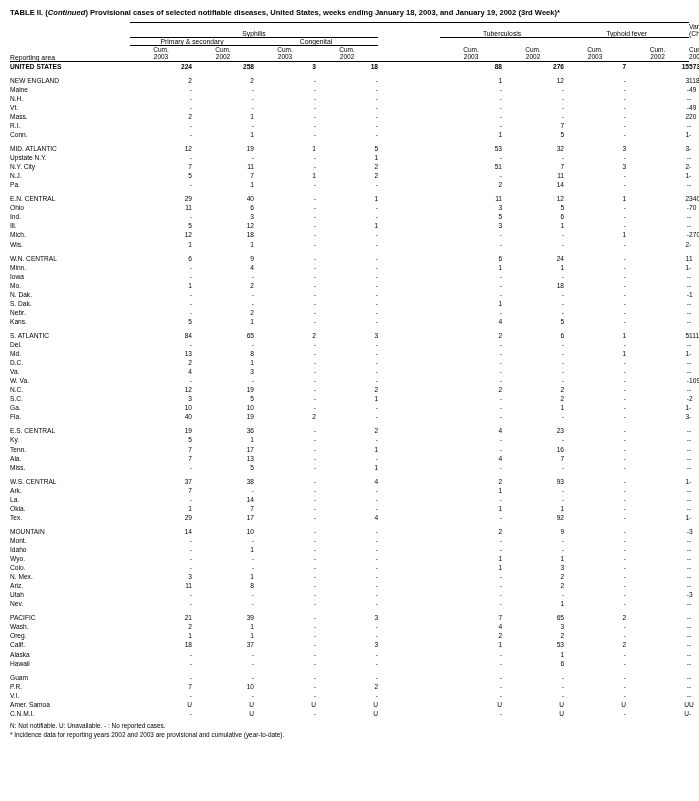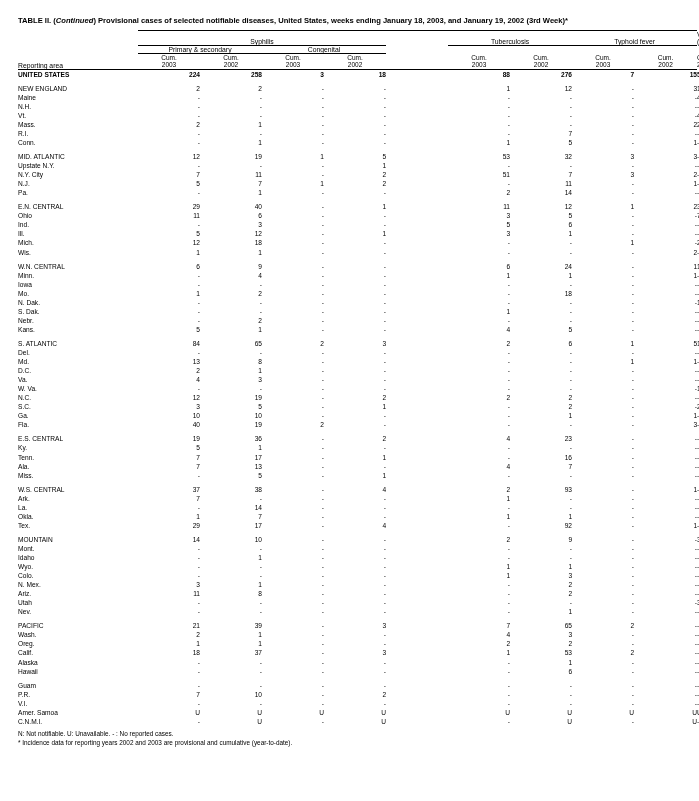--- a/index.html
+++ b/index.html
@@ -12,21 +12,21 @@
     height: 801px;
     font-family: "Liberation Sans", sans-serif;
     color: #000000;
     font-size: 6.6px;
     overflow: hidden;
   }
   .page {
     position: relative;
     width: 699px;
     height: 619px;
-    padding: 8px;
+    padding: 0;
     box-sizing: border-box;
   }
   .title {
     font-size: 7.6px;
     font-weight: bold;
     line-height: 1.35;
     padding: 8px 10px 0 10px;
     box-sizing: border-box;
   }
   .title .ital { font-style: italic; }

